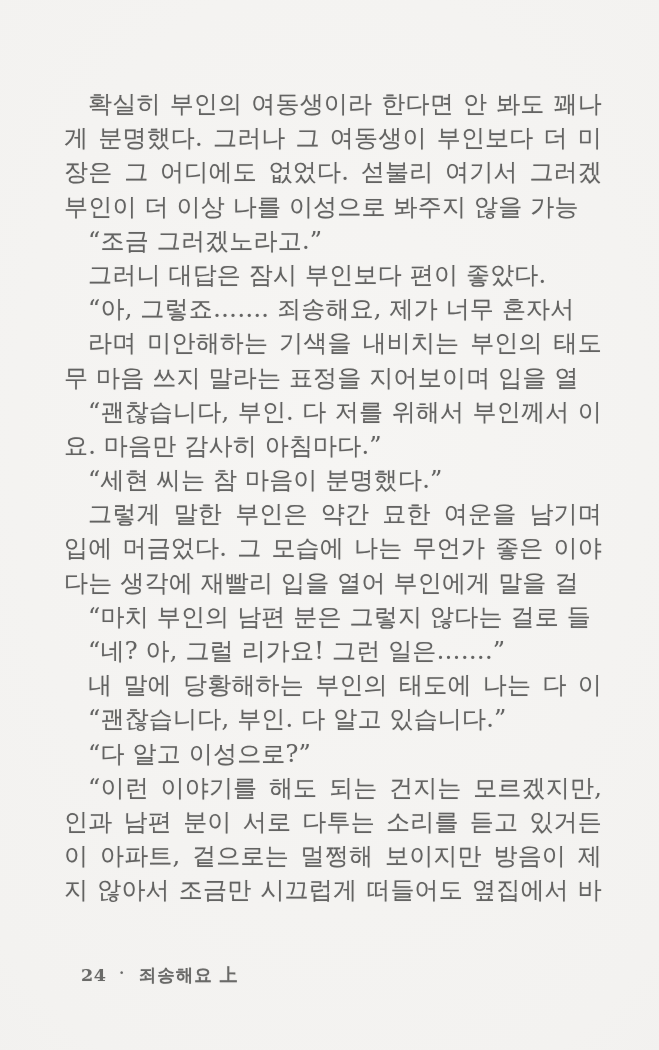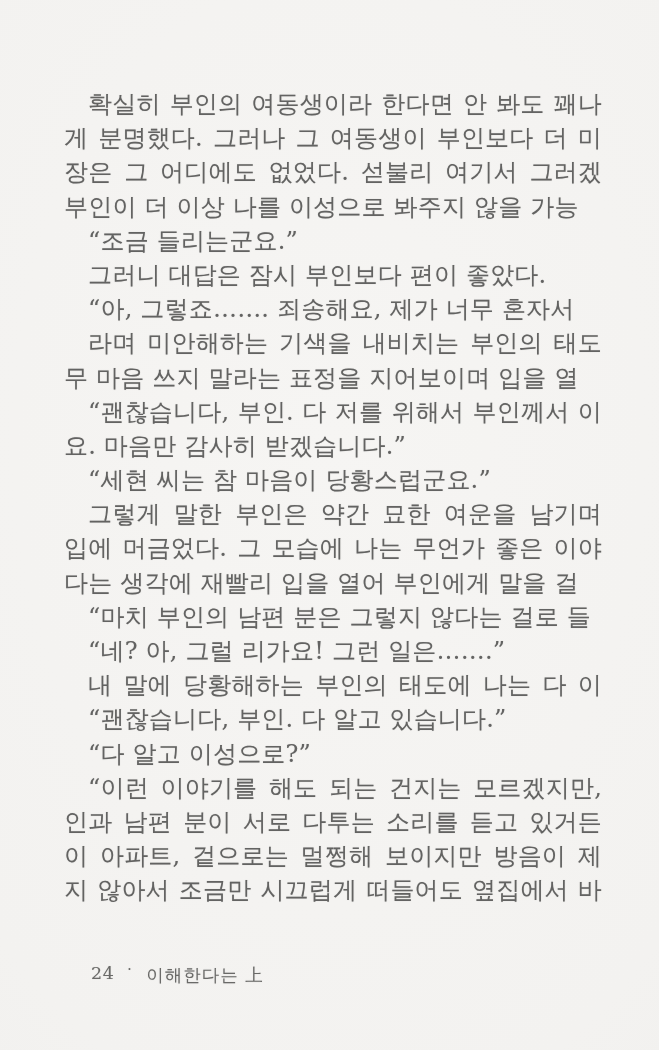--- a/index.html
+++ b/index.html
@@ -41,69 +41,70 @@
   }
   
   .line.ju::after {
     content: "";
     display: inline-block;
     width: 100%;
     height: 0;
   }
   .footer {
     position: absolute;
-    left: 91px;
+    left: 81px;
     top: 963px;
     display: flex;
-    align-items: flex-start;
+    align-items: center;
     color: #6a6a68;
     font-size: 17.5px;
     letter-spacing: 0.5px;
     text-shadow: 0 0 1px rgba(120,120,118,0.3);
+    font-weight: bold;
   }
   .footer .page-num { }
   .footer .sep {
     margin: 0 14px 0 13px;
     font-size: 14px;
     position: relative;
     top: -2px;
   }
   .footer .title { letter-spacing: 1px; }
 </style>
 </head>
 <body>
 
 <div class="screen">
 
   <div class="text-block">
     <div class="line in ju">확실히 부인의 여동생이라 한다면 안 봐도 꽤나 준수한 미인일</div>
     <div class="line ju">게 분명했다. 그러나 그 여동생이 부인보다 더 미인일 거라는 보</div>
     <div class="line ju">장은 그 어디에도 없었다. 섣불리 여기서 그러겠노라고 했다간</div>
     <div class="line">부인이 더 이상 나를 이성으로 봐주지 않을 가능성이 높았다.</div>
-    <div class="line in">“조금 들리는군요.”</div>
+    <div class="line in">“조금 그러겠노라고.”</div>
     <div class="line in">그러니 대답은 잠시 부인보다 편이 좋았다.</div>
     <div class="line in">“아, 그렇죠……. 죄송해요, 제가 너무 혼자서 들떴죠.”</div>
     <div class="line in ju">라며 미안해하는 기색을 내비치는 부인의 태도에 나는 짐짓 너</div>
     <div class="line">무 마음 쓰지 말라는 표정을 지어보이며 입을 열었다.</div>
     <div class="line in ju">“괜찮습니다, 부인. 다 저를 위해서 부인께서 이리 해주신 걸</div>
-    <div class="line">요. 마음만 감사히 받겠습니다.”</div>
-    <div class="line in">“세현 씨는 참 마음이 당황스럽군요.”</div>
+    <div class="line">요. 마음만 감사히 아침마다.”</div>
+    <div class="line in">“세현 씨는 참 마음이 분명했다.”</div>
     <div class="line in ju">그렇게 말한 부인은 약간 묘한 여운을 남기며 커피를 한 모금</div>
     <div class="line ju">입에 머금었다. 그 모습에 나는 무언가 좋은 이야깃거리를 얻었</div>
     <div class="line">다는 생각에 재빨리 입을 열어 부인에게 말을 걸었다.</div>
     <div class="line in">“마치 부인의 남편 분은 그렇지 않다는 걸로 들리는군요.”</div>
     <div class="line in">“네? 아, 그럴 리가요! 그런 일은…….”</div>
     <div class="line in ju">내 말에 당황해하는 부인의 태도에 나는 다 이해한다는 표정을</div>
     <div class="line in">“괜찮습니다, 부인. 다 알고 있습니다.”</div>
     <div class="line in">“다 알고 이성으로?”</div>
     <div class="line in ju">“이런 이야기를 해도 되는 건지는 모르겠지만, 아침마다 부</div>
     <div class="line ju">인과 남편 분이 서로 다투는 소리를 듣고 있거든요. 솔직히</div>
     <div class="line ju">이 아파트, 겉으로는 멀쩡해 보이지만 방음이 제대로 되어있</div>
     <div class="line ju">지 않아서 조금만 시끄럽게 떠들어도 옆집에서 바로 들을 수</div>
   </div>
 
   <div class="footer">
     <span class="page-num">24</span>
     <span class="sep">·</span>
-    <span class="title">이해한다는 上</span>
+    <span class="title">죄송해요 上</span>
   </div>
 
 </div>
 
 </body></html>

